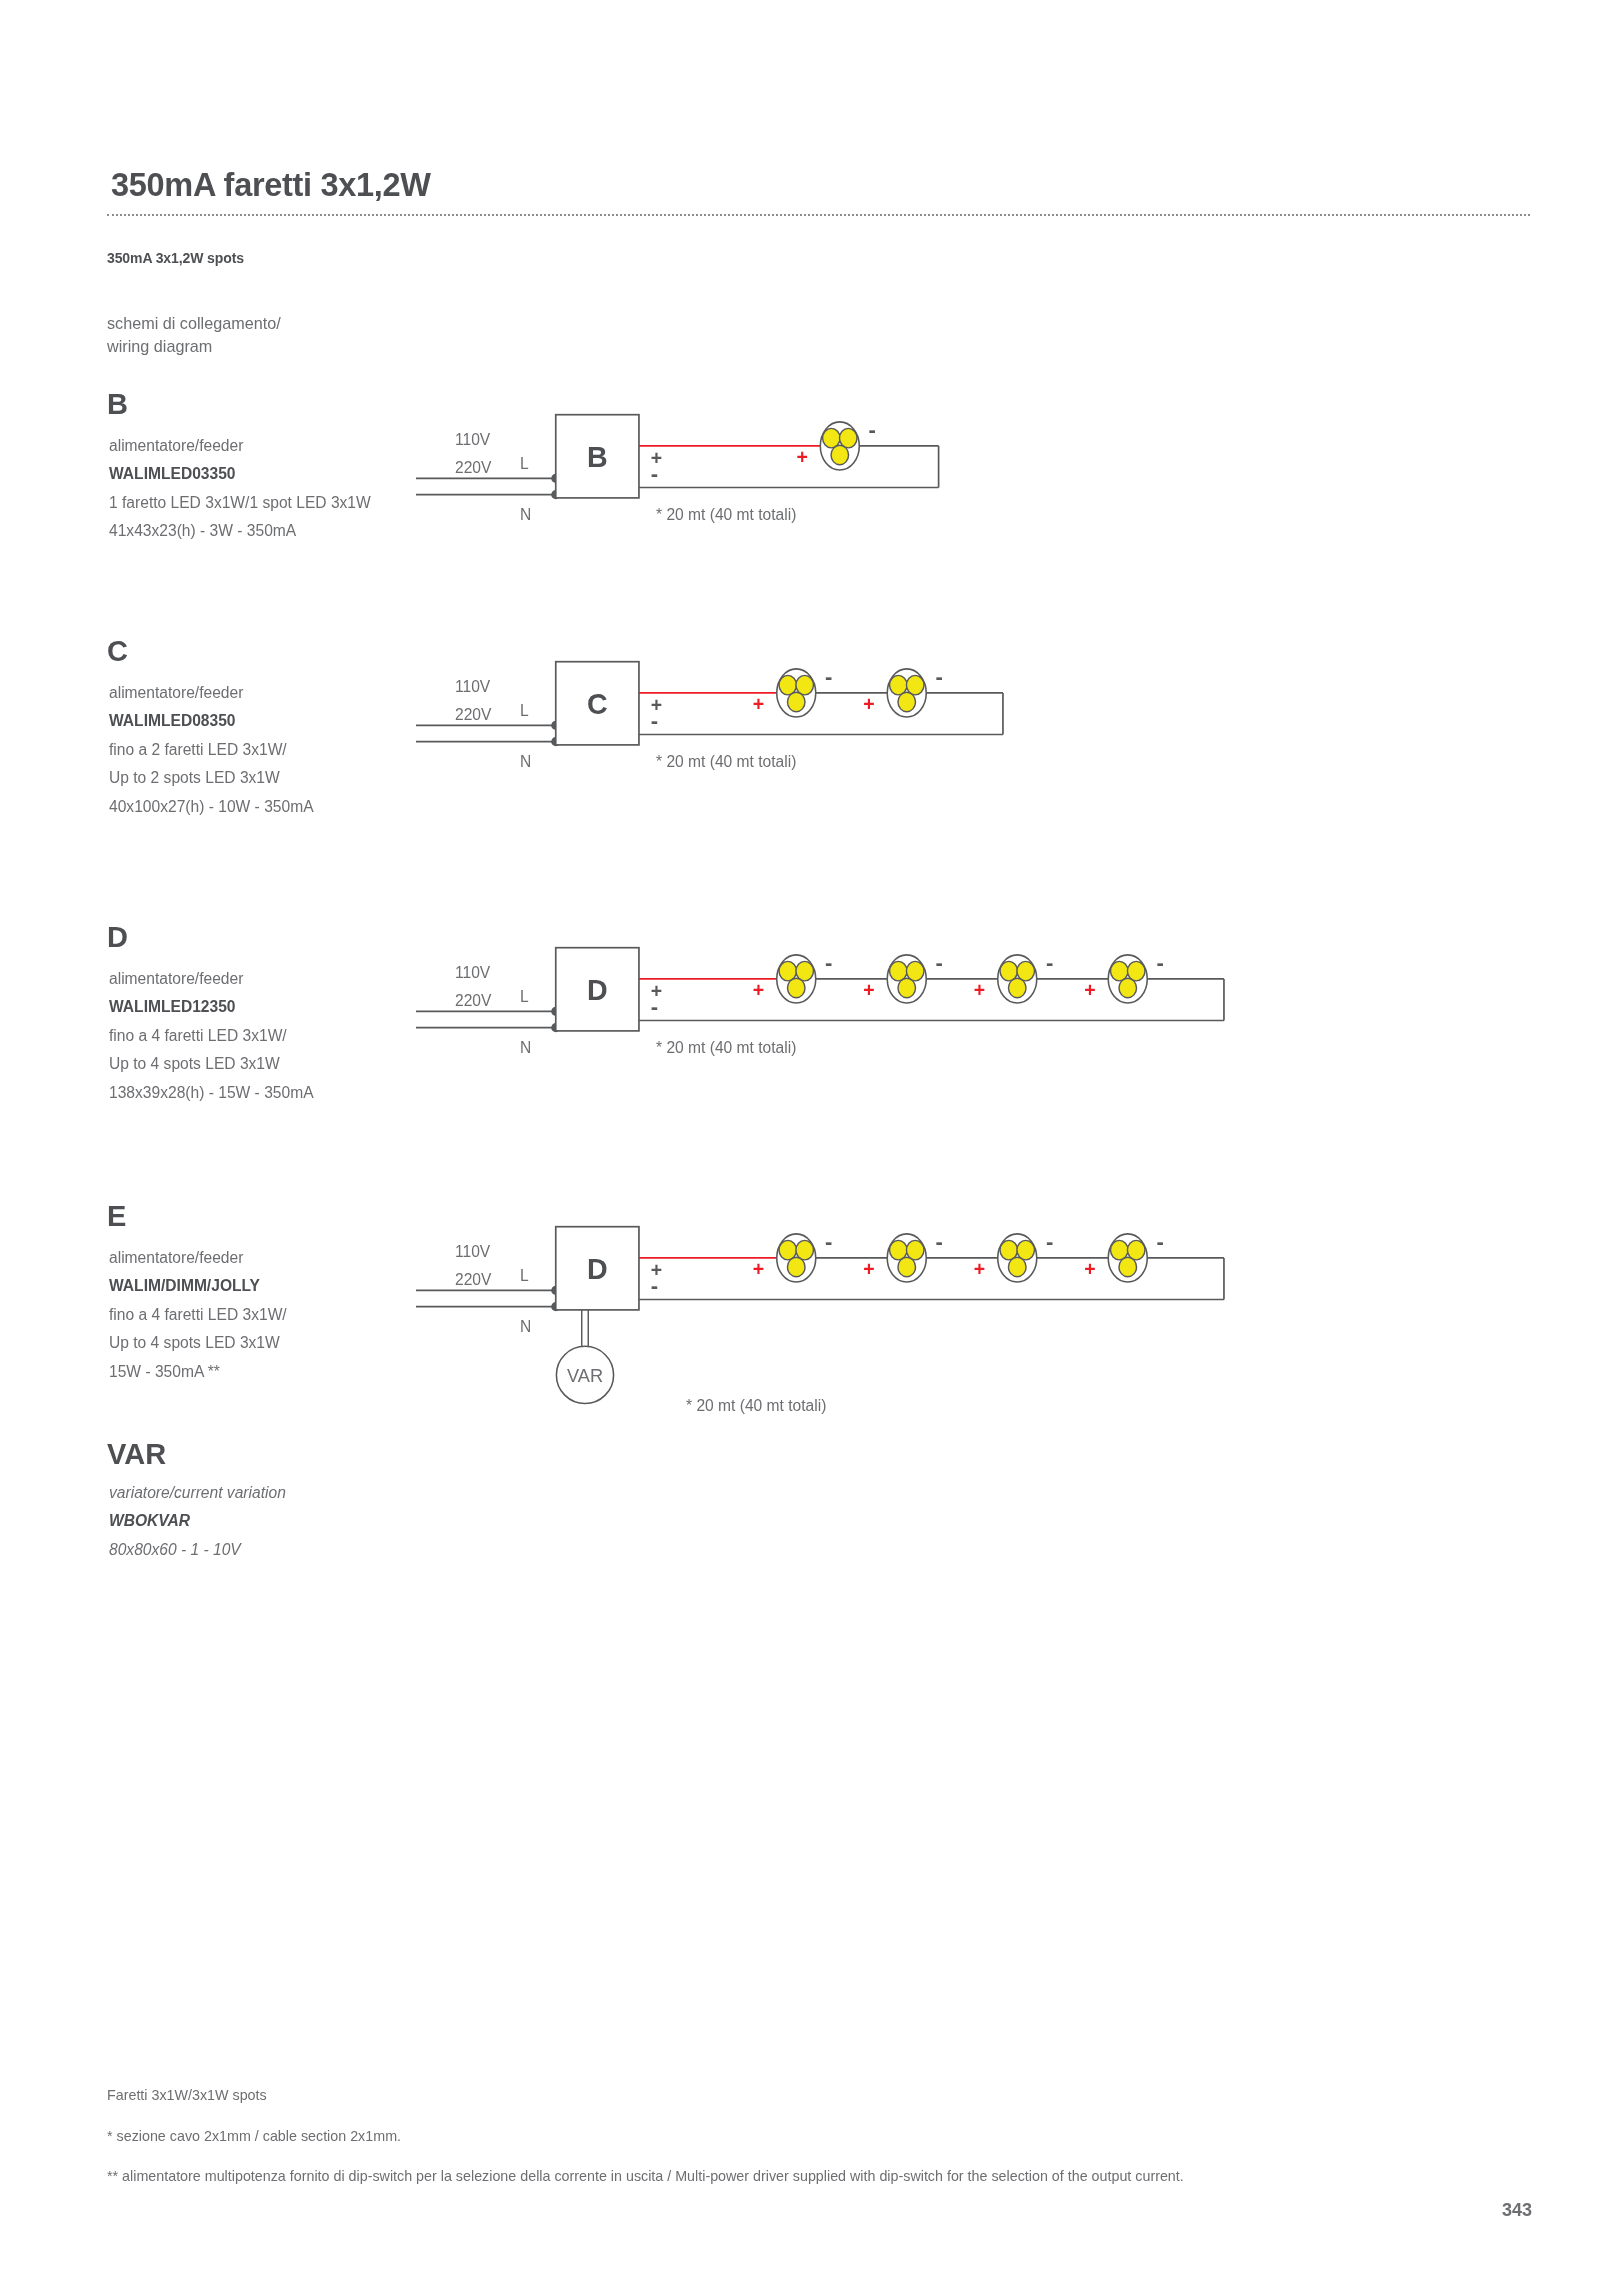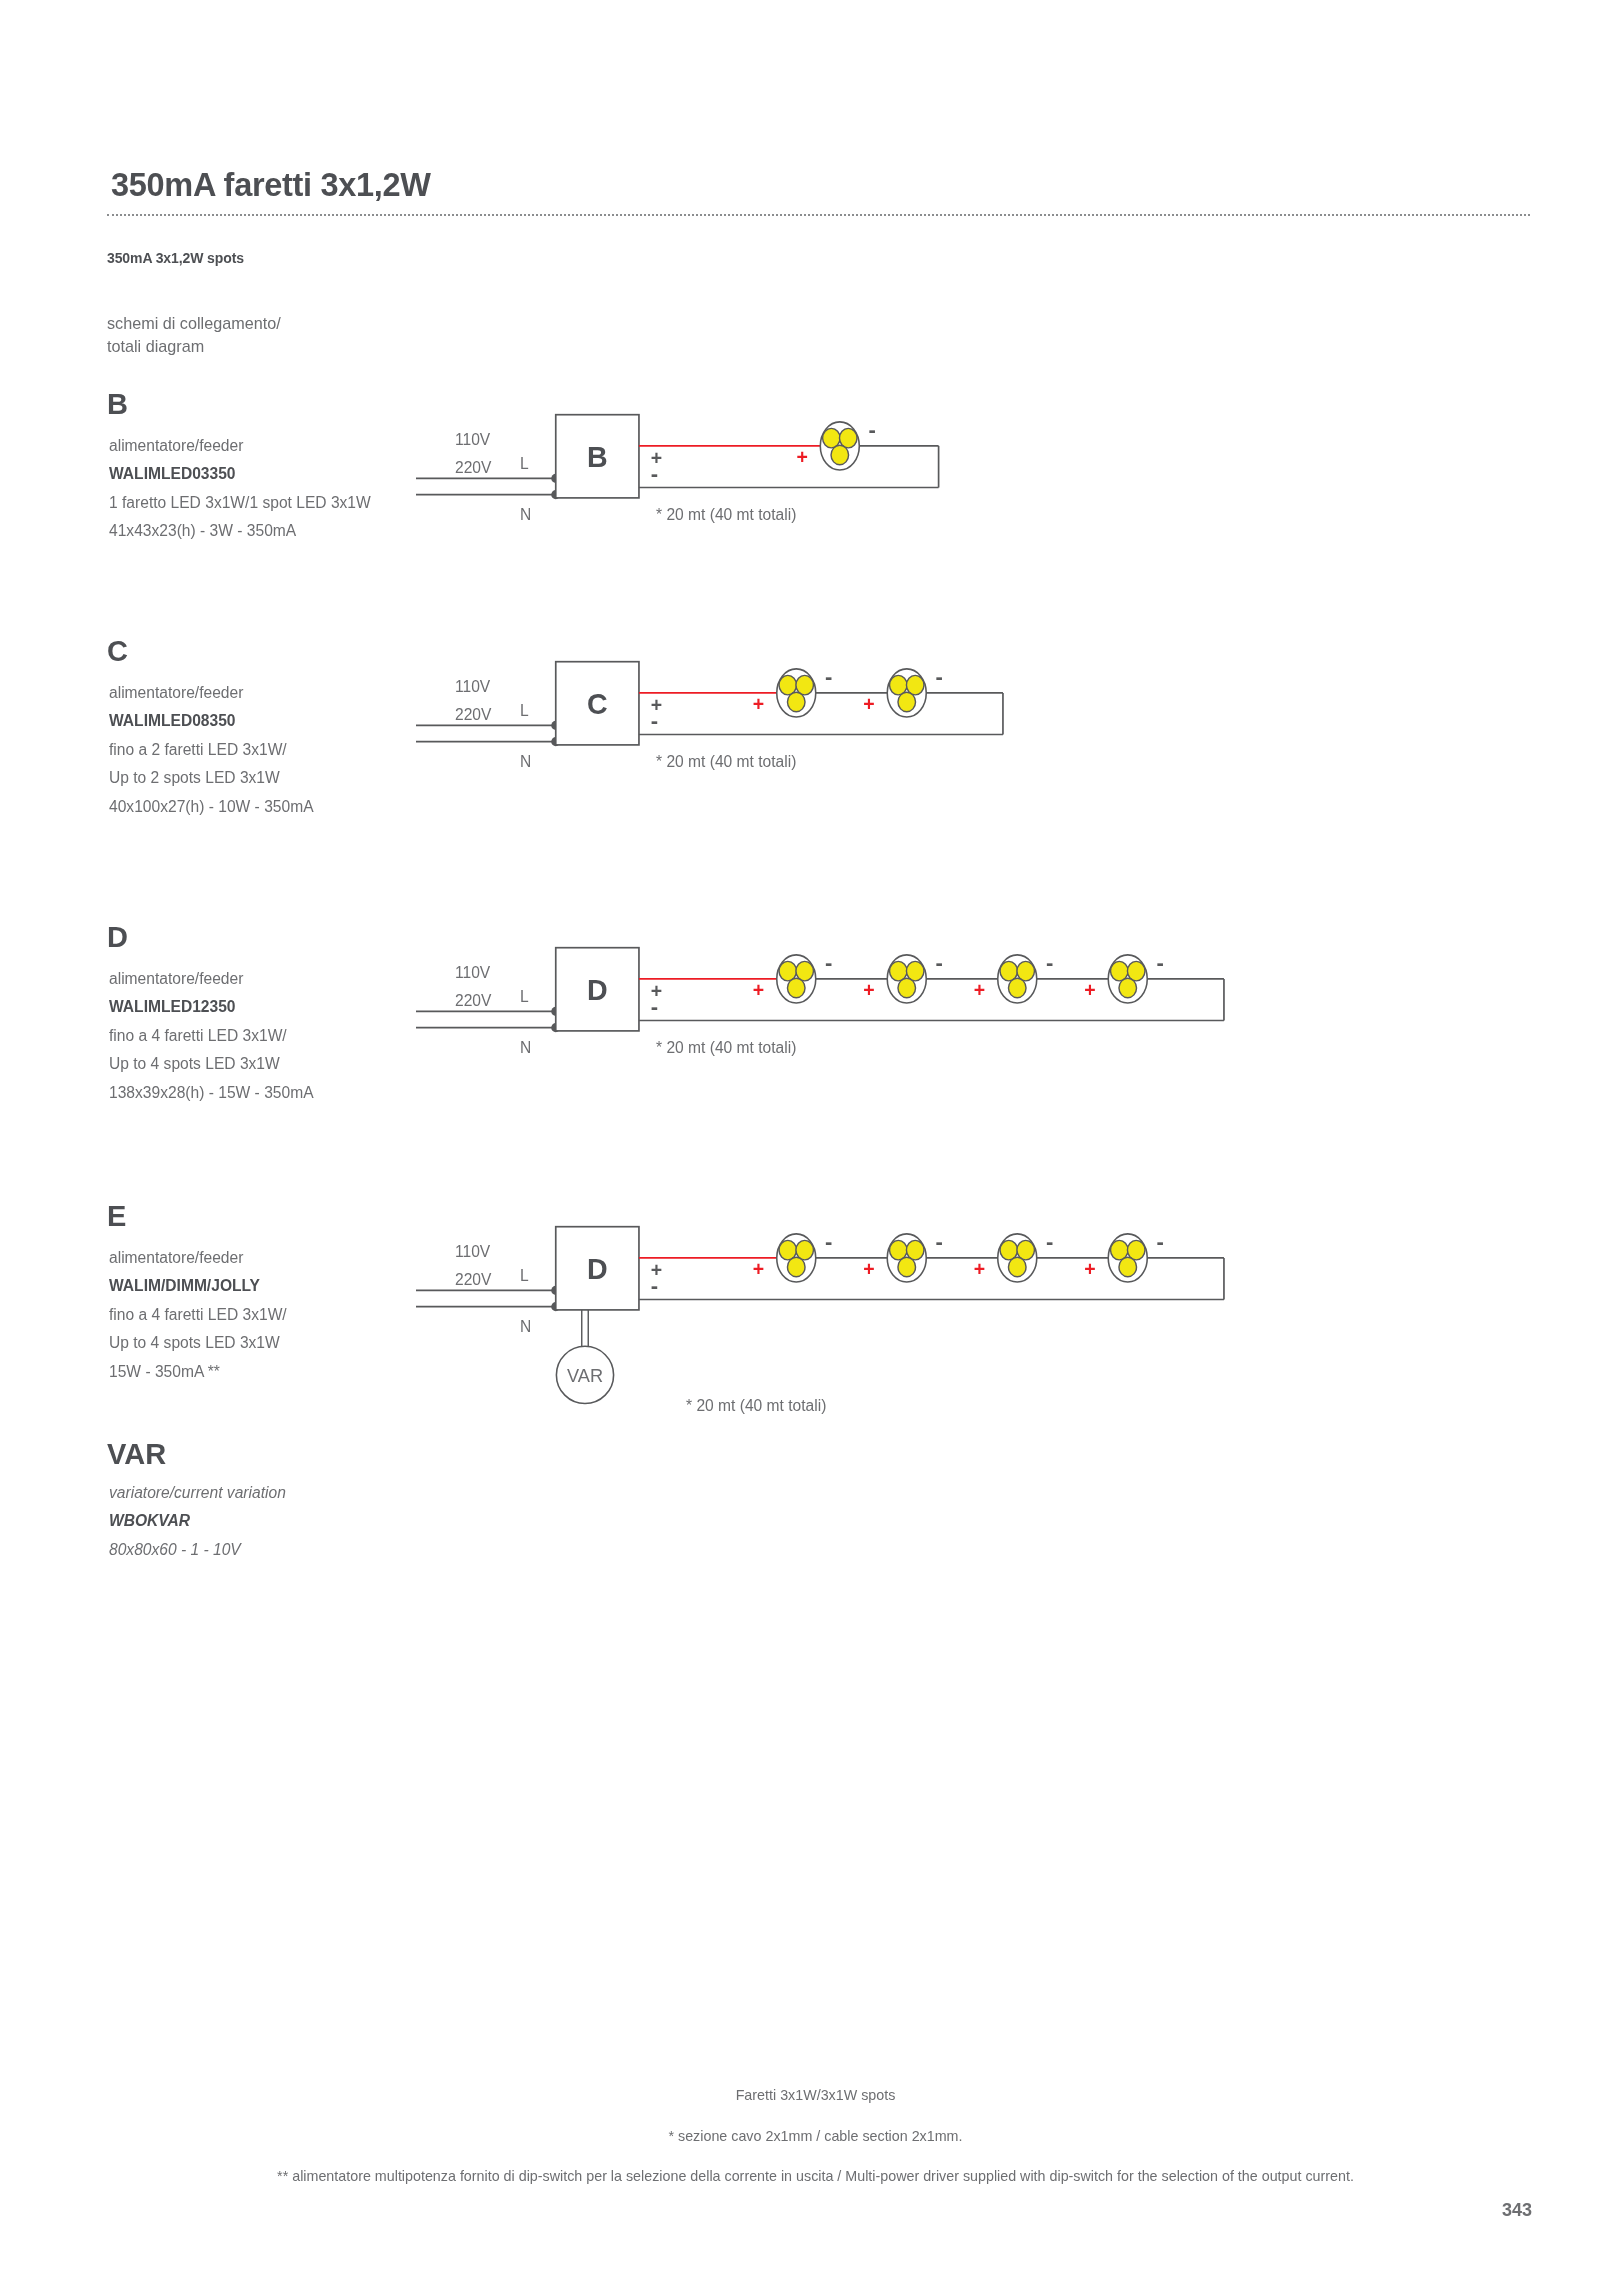--- a/index.html
+++ b/index.html
@@ -113,21 +113,20 @@
 
   
   svg.circuit { display: block; overflow: visible; }
 
   
   .footer {
     position: absolute;
     left: 107px;
     top: 2086px;
     width: 1417px;
-    text-align: center;
   }
   .footer p {
     margin: 0 0 22px 0;
     font-size: 14.3px;
     color: #6d6e71;
     line-height: 1.3;
   }
   .page-num {
     position: absolute;
     right: 91px;
@@ -142,21 +141,21 @@
 
 <div class="page">
 
   <div class="title-block">
     <h1 class="main-title">350mA faretti 3x1,2W</h1>
     <div class="dotted-rule"></div>
   </div>
   <div class="sub-title">350mA 3x1,2W spots</div>
   <div class="intro">
     <div>schemi di collegamento/</div>
-    <div>totali diagram</div>
+    <div>wiring diagram</div>
   </div>
 
   <div id="sections-root">
       <div class="section" style="top: 390px;">
         <div class="sec-letter">B</div>
         <div class="sec-lines">
           <div>alimentatore/feeder</div>
           <div class="bold">WALIMLED03350</div>
           <div>1 faretto LED 3x1W/1 spot LED 3x1W</div>
           <div>41x43x23(h) - 3W - 350mA</div>

